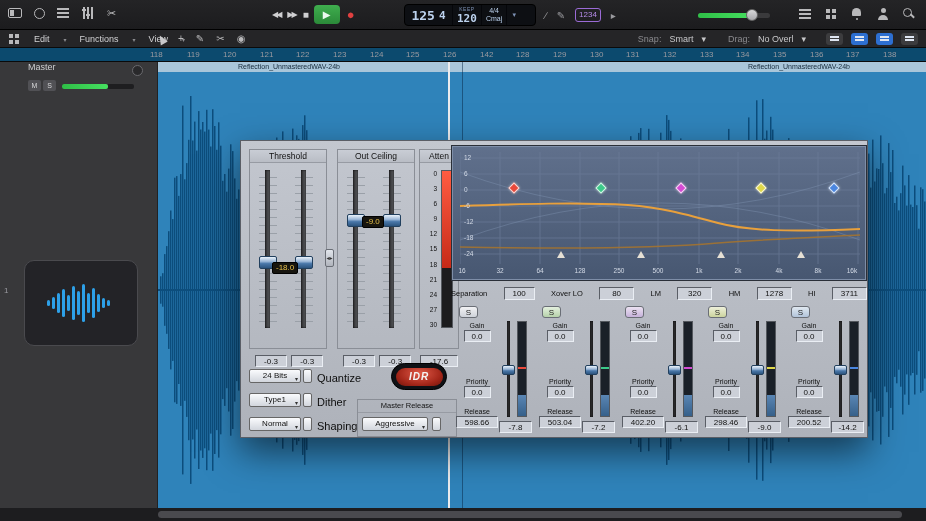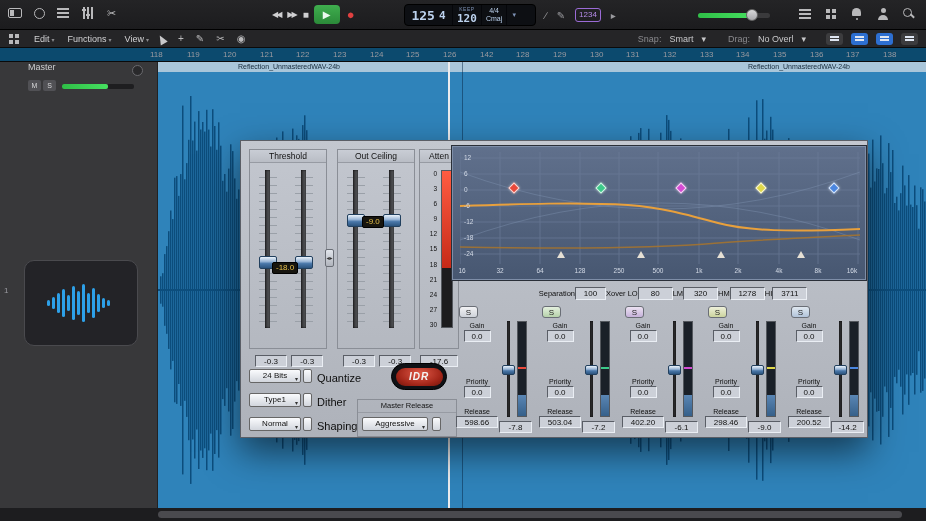--- a/index.html
+++ b/index.html
@@ -46,21 +46,21 @@
   .i-bell::before{content:"";position:absolute;left:1px;top:0;width:9px;height:8px;background:#b9b9bb;border-radius:5px 5px 1px 1px}
   .i-bell::after{content:"";position:absolute;left:5px;bottom:0;width:2px;height:2px;background:#b9b9bb;border-radius:50%}
   .i-user::before{content:"";position:absolute;left:4px;top:0;width:5px;height:5px;border-radius:50%;background:#b9b9bb}
   .i-user::after{content:"";position:absolute;left:1px;bottom:0;width:10px;height:5px;border-radius:5px 5px 0 0;background:#b9b9bb}
   .i-search::before{content:"";position:absolute;left:0;top:0;width:7px;height:7px;border:1.5px solid #b9b9bb;border-radius:50%}
   .i-search::after{content:"";position:absolute;left:7px;top:7px;width:5px;height:1.5px;background:#b9b9bb;transform:rotate(45deg)}
 
   
   .toolbar2{position:absolute;left:0;top:30px;width:926px;height:18px;background:#252527;border-bottom:1px solid #0a0a0a;z-index:20;color:#c8c8ca;font-size:9px}
   .t2-left{position:absolute;left:8px;top:0;height:18px;display:flex;gap:13px;align-items:center}
-  .menu-item{display:flex;gap:2px;align-items:center;color:#d2d2d4}
+  .menu-item{display:flex;gap:14px;align-items:center;color:#d2d2d4}
   .menu-item .chev::before{font-size:6px;color:#8a8a8e}
   .t2-tools{position:absolute;left:158px;top:0;height:18px;display:flex;gap:12px;align-items:center;color:#b9b9bb}
   .i-pointer{width:0;height:0;border-left:4px solid transparent;border-right:4px solid transparent;border-bottom:9px solid #c8c8ca;transform:rotate(-30deg)}
   .i-glyph{font-size:10px;line-height:12px}
   .t2-right{position:absolute;right:8px;top:0;height:18px;display:flex;gap:8px;align-items:center}
   .dimlbl{color:#8a8a8e}
   .t2-btn{width:17px;height:12px;border-radius:3px;background:#3c3c3e;position:relative}
   .t2-btn.blue{background:#2d6fd1}
   .t2-btn::before{content:"";position:absolute;left:4px;top:3px;width:9px;height:1.5px;background:#dfe6f2;box-shadow:0 3px #dfe6f2}
 
@@ -112,21 +112,21 @@
   .mr-group{position:absolute;left:116px;top:258px;width:100px;height:38px;border:1px solid #8a8e96}
   .mr-title{font-size:7.5px;text-align:center;line-height:12px;border-bottom:1px solid #979ba3}
 
   .graph{position:absolute;left:210px;top:4px;width:416px;height:136px;background:linear-gradient(180deg,#60708c,#475771);border:1px solid #2a2f38;box-shadow:inset 0 0 0 1px #7e8ea8}
   .dbl{position:absolute;left:12px;width:16px;font-size:6.5px;color:#d3dae6}
   .fql{position:absolute;top:121px;width:16px;font-size:6.5px;color:#d3dae6;text-align:center}
   .marker{position:absolute;width:8px;height:8px;transform:rotate(45deg);border:1px solid rgba(255,255,255,.8);box-shadow:0 0 3px rgba(255,255,255,.6)}
   .m1{background:#e8483a}.m2{background:#3cc98a}.m3{background:#d44ad4}.m4{background:#e0d84a}.m5{background:#4a86e0}
   .xtri{position:absolute;width:0;height:0;border-left:4px solid transparent;border-right:4px solid transparent;border-bottom:7px solid #e6e0d4}
 
-  .xover-row{position:absolute;left:224px;top:145px;width:416px;height:15px;display:flex;align-items:center;justify-content:center;font-size:7.5px;color:#0e0e0e}
+  .xover-row{position:absolute;left:210px;top:145px;width:416px;height:15px;display:flex;align-items:center;justify-content:space-between;font-size:7.5px;color:#0e0e0e}
   .xover-row .vbox{height:13px;line-height:12px}
 
   .bands{position:absolute;left:210px;top:164px;width:418px;height:130px;display:flex;gap:4px;padding-left:3px}
   .band{position:relative;width:79px;height:130px}
   .s-btn{position:absolute;left:5px;top:1px;width:19px;height:12px;border:1px solid #6a6e76;border-radius:3px;font-size:8px;line-height:11px;text-align:center;color:#1a1a1a;background:linear-gradient(#f2f2f4,#cfd3da)}
   .b2 .s-btn{background:linear-gradient(#e4f0de,#b6d2aa)}
   .b3 .s-btn{background:linear-gradient(#ece2f2,#c6b2da)}
   .b4 .s-btn{background:linear-gradient(#eef0da,#ccd49e)}
   .b5 .s-btn{background:linear-gradient(#e0e8f0,#b2c4da)}
   .ctrl{position:absolute;left:0;top:16px;width:46px;display:flex;flex-direction:column;align-items:center}

